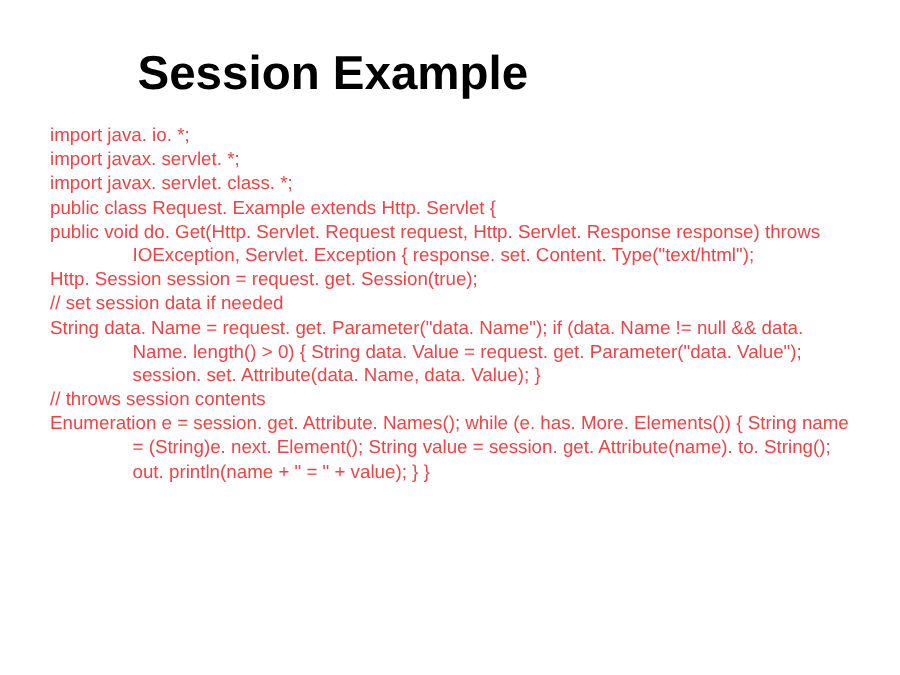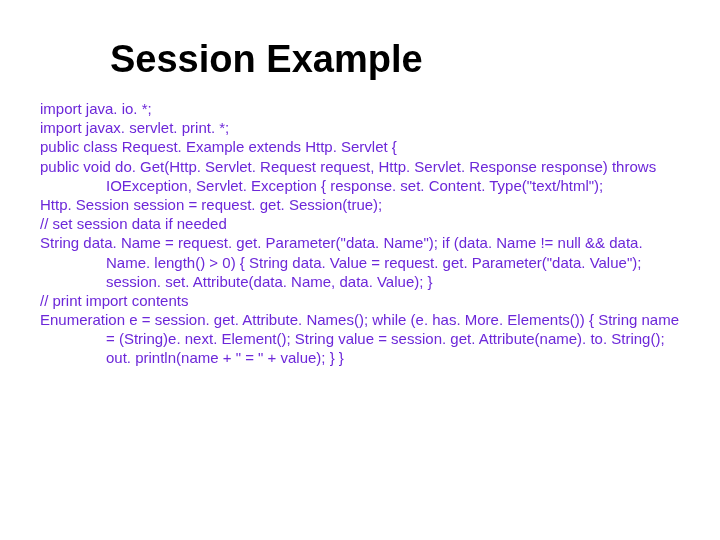--- a/index.html
+++ b/index.html
@@ -21,38 +21,39 @@
   }
   .title {
     font-size: 38px;
     font-weight: bold;
     margin: 0 0 18px 70px;
     color: #000;
   }
   .body {
     font-size: 15px;
     line-height: 1.28;
-    color: #6d28d9;
+    color: #ef4444;
     margin-left: 0;
   }
   .body p {
     margin: 0 0 0 0;
     padding-left: 66px;
     text-indent: -66px;
   }
 </style>
 </head>
 <body>
 
 <div class="slide">
   <h1 class="title">Session Example</h1>
   <div class="body">
     <p>import java. io. *;</p>
-    <p> import javax. servlet. print. *;</p>
+    <p>  import javax. servlet. *;</p>
+    <p> import javax. servlet. class. *;</p>
     <p>  public class Request. Example extends Http. Servlet {</p>
     <p> public void do. Get(Http. Servlet. Request request, Http. Servlet. Response response) throws IOException, Servlet. Exception { response. set. Content. Type("text/html");</p>
     <p>  Http. Session session = request. get. Session(true);</p>
     <p> // set session data if needed</p>
     <p> String data. Name = request. get. Parameter("data. Name"); if (data. Name != null &amp;&amp; data. Name. length() &gt; 0) { String data. Value = request. get. Parameter("data. Value"); session. set. Attribute(data. Name, data. Value); }</p>
-    <p> // print import contents</p>
+    <p> // throws session contents</p>
     <p> Enumeration e = session. get. Attribute. Names(); while (e. has. More. Elements()) { String name = (String)e. next. Element(); String value = session. get. Attribute(name). to. String(); out. println(name + " = " + value); } }</p>
   </div>
 </div>
 
 </body></html>

